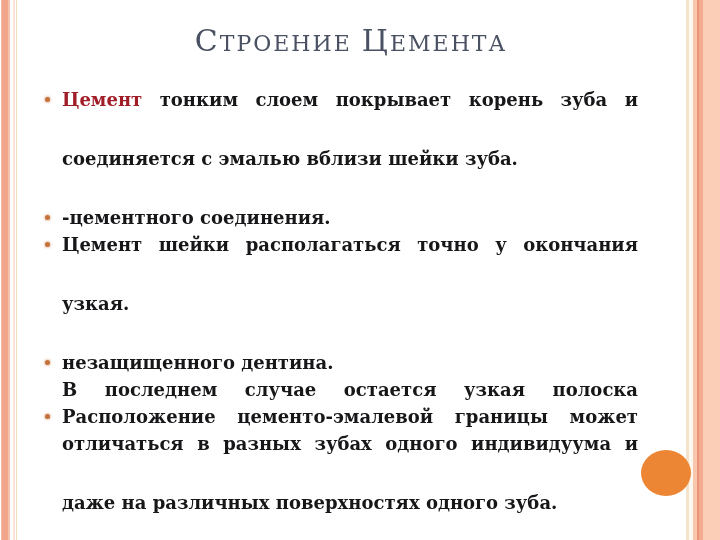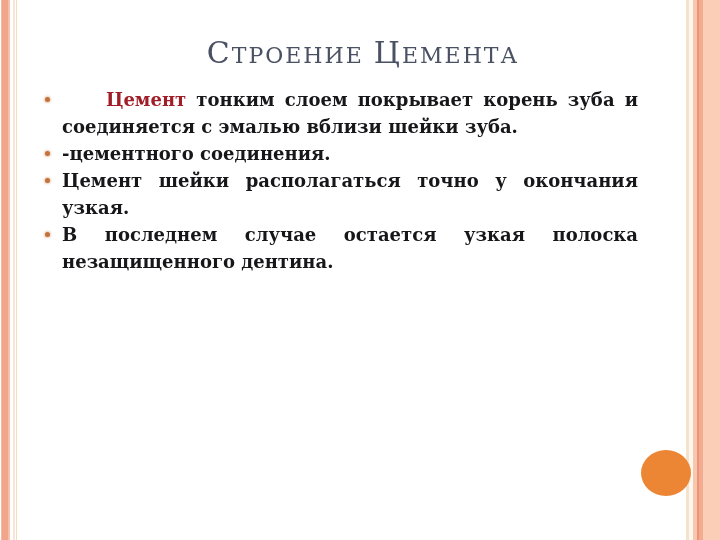--- a/index.html
+++ b/index.html
@@ -27,21 +27,21 @@
     background:linear-gradient(to right,
       #ffffff 0 2px,
       #f3e3cd 2px 5px,
       #fef7ef 5px 9px,
       #f9c6ae 9px 13px,
       #ea9478 13px 15px,
       #f3ac90 15px 19px,
       #fbceb8 19px 36px);
   }
   h1{
-    position:absolute;left:18px;top:22px;width:666px;margin:12px;
+    position:absolute;left:18px;top:22px;width:666px;margin:0;
     text-align:center;font-weight:500;
     color:var(--title-color,#4a5163);
     letter-spacing:2px;font-size:22px;line-height:38px;
   }
   h1 .ti{font-size:30px;}
   h1 .w2{margin-left:10px;}
   ul{
     position:absolute;left:44px;top:86px;width:594px;
     margin:0;padding:0;list-style:none;
   }
@@ -49,22 +49,22 @@
     position:relative;padding-left:18px;margin:0;
     font-weight:bold;font-size:18px;line-height:27px;
     color:var(--body-color,#17171a);
   }
   li .marker{
     position:absolute;left:1px;top:11px;width:5px;height:5px;
     background:var(--bullet-color,#c4713b);border-radius:50%;
     box-shadow:0 0 2px 1px rgba(196,113,59,.35);
   }
   .line{text-align:justify;text-align-last:justify;}
-  .line.last{text-align:left;text-align-last:left;}
-  .lead{color:var(--lead-color,#a11d28);margin-left:44px;}
+  .line.last{text-align:left;text-align-last:left;margin-top:32px;}
+  .lead{color:var(--lead-color,#a11d28);}
   #circle{
     position:absolute;left:641px;top:450px;width:50px;height:46px;
     border-radius:50%;
     background:var(--circle-color,#ed8634);
   }
 </style>
 </head>
 <body>
 
 <div id="slide">
@@ -83,19 +83,25 @@
         <span class="marker"></span>
         <div class="line last">-цементного соединения.</div>
       </li>
       <li>
         <span class="marker"></span>
         <div class="line">Цемент шейки располагаться точно у окончания</div>
         <div class="line last">узкая.</div>
       </li>
       <li>
         <span class="marker"></span>
+        <div class="line last">незащищенного дентина.</div>
         <div class="line">В последнем случае остается узкая полоска</div>
-        <div class="line last">незащищенного дентина.</div>
+      </li>
+      <li>
+        <span class="marker"></span>
+        <div class="line">Расположение цементо-эмалевой границы может</div>
+        <div class="line">отличаться в разных зубах одного индивидуума и</div>
+        <div class="line last">даже на различных поверхностях одного зуба.</div>
       </li>
     </ul>
 
   <div id="circle"></div>
 </div>
 
 </body></html>

